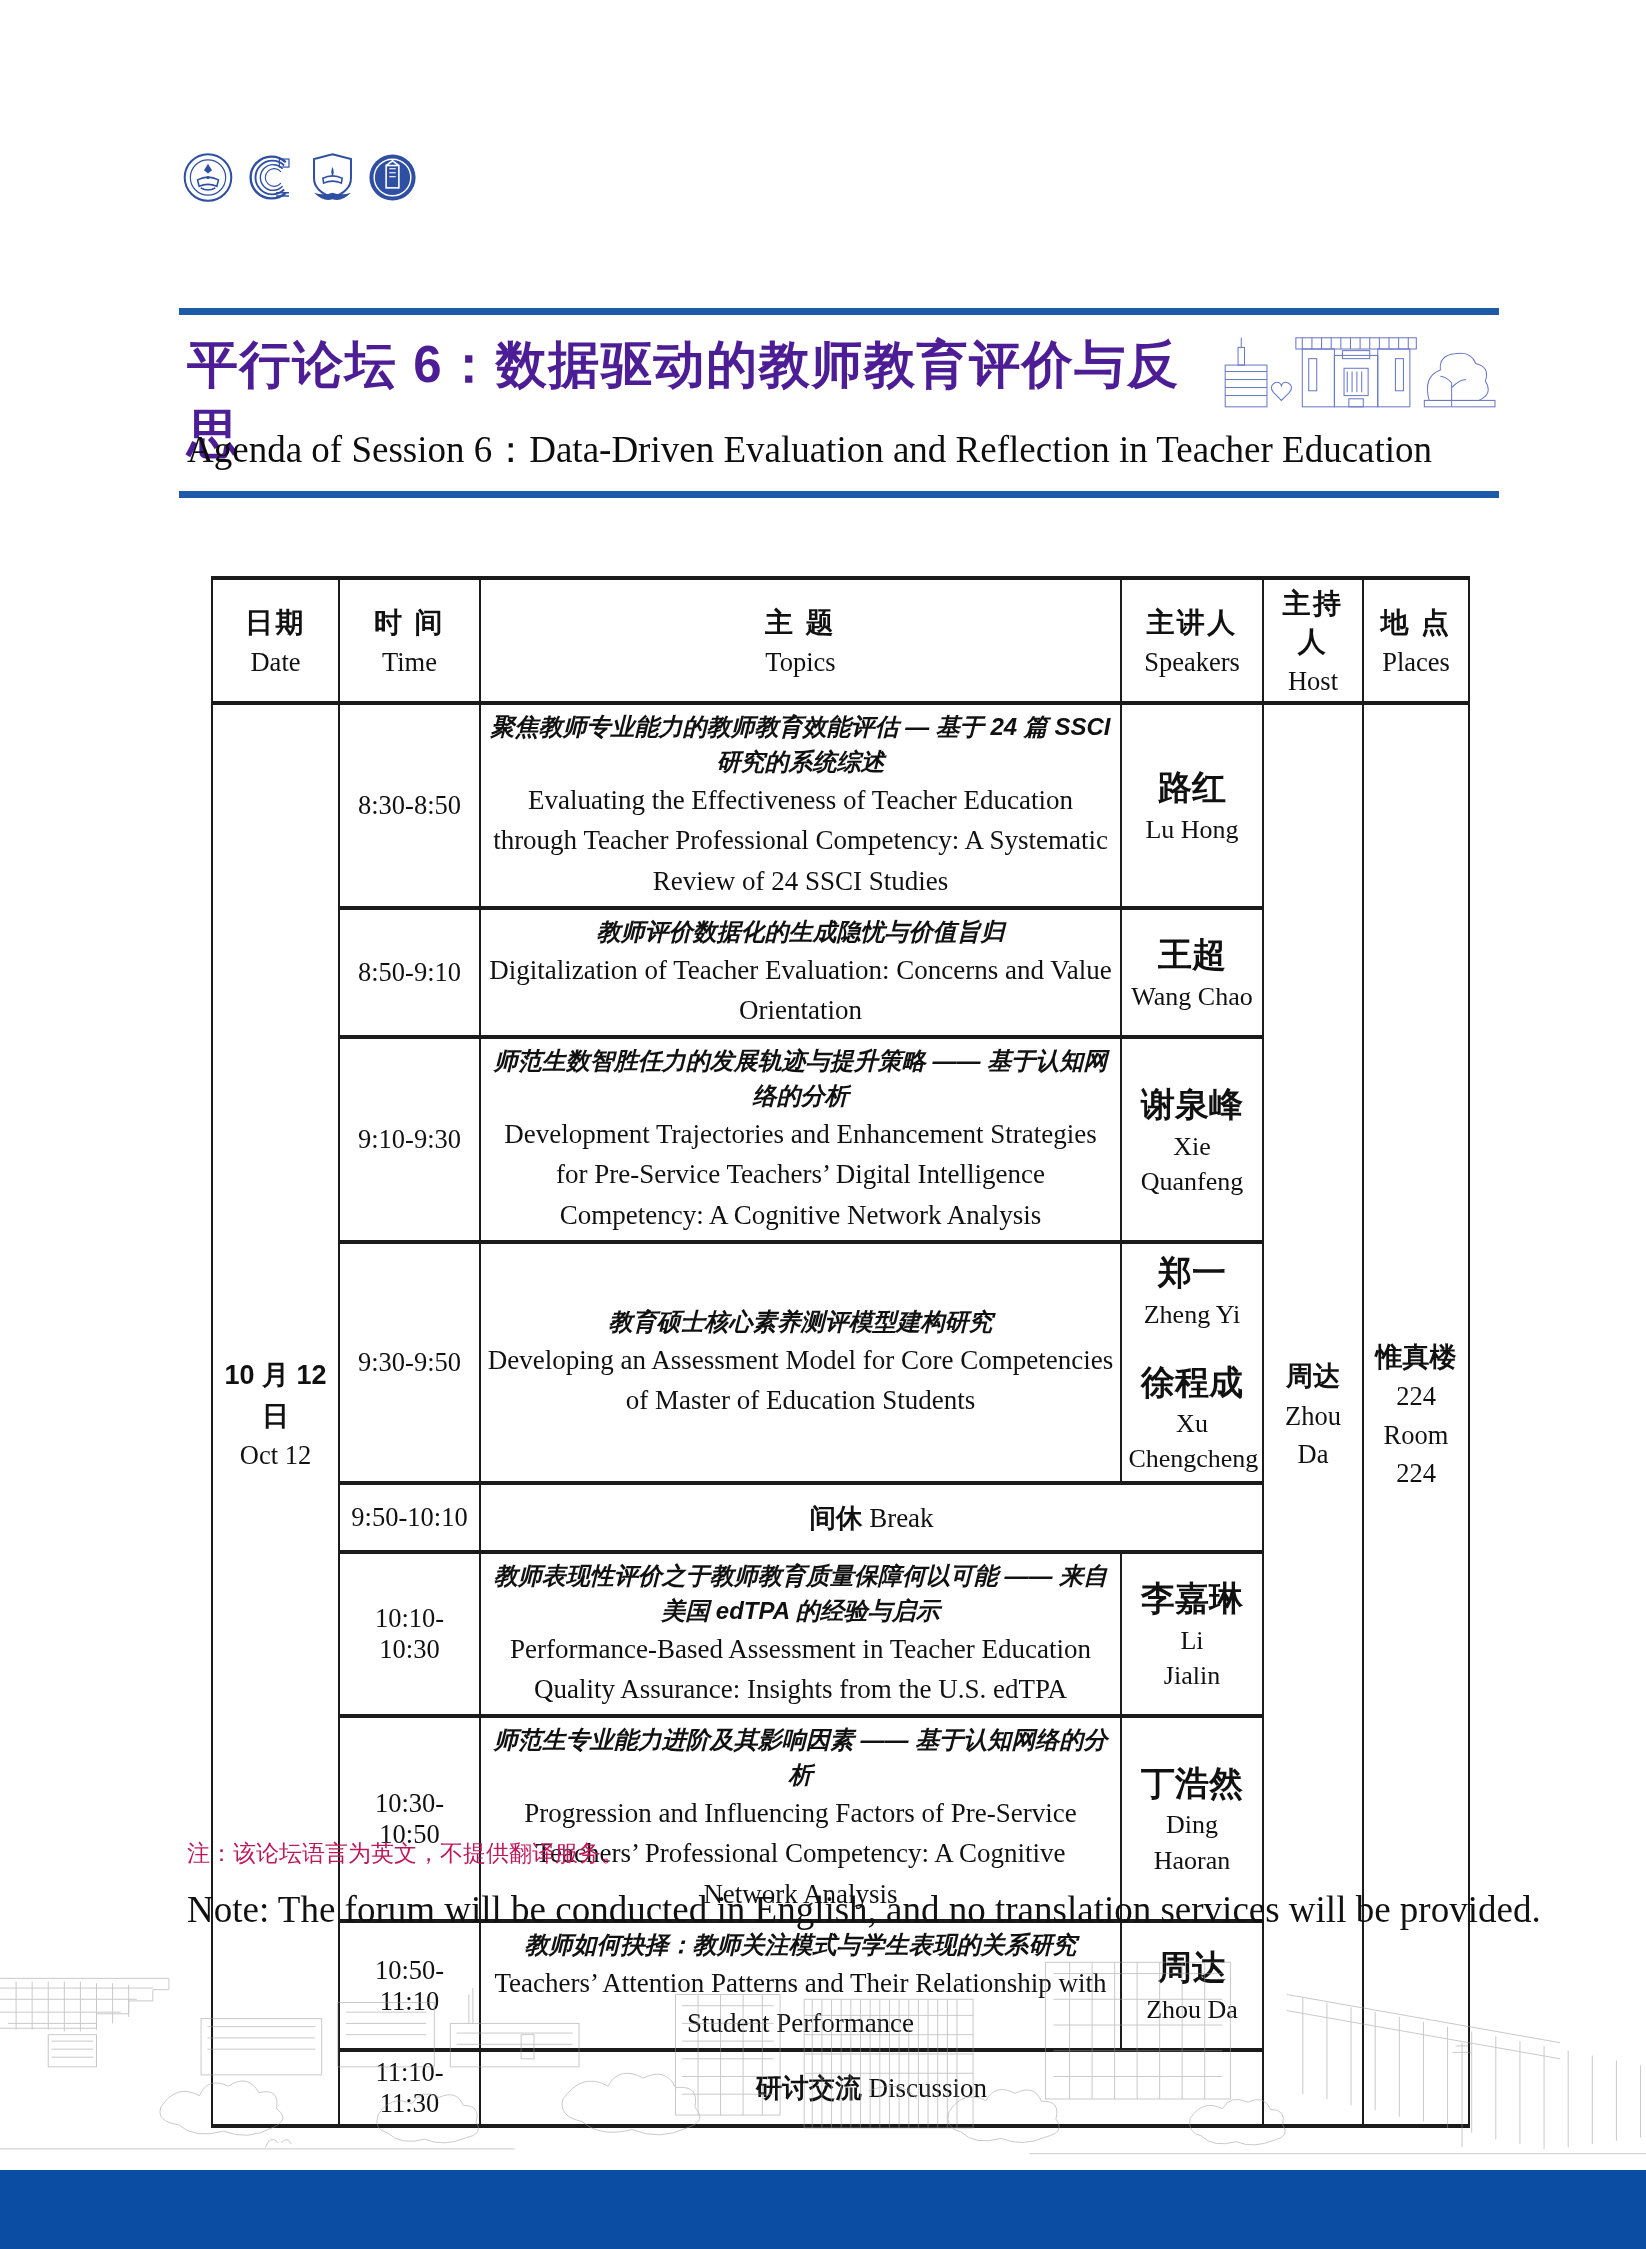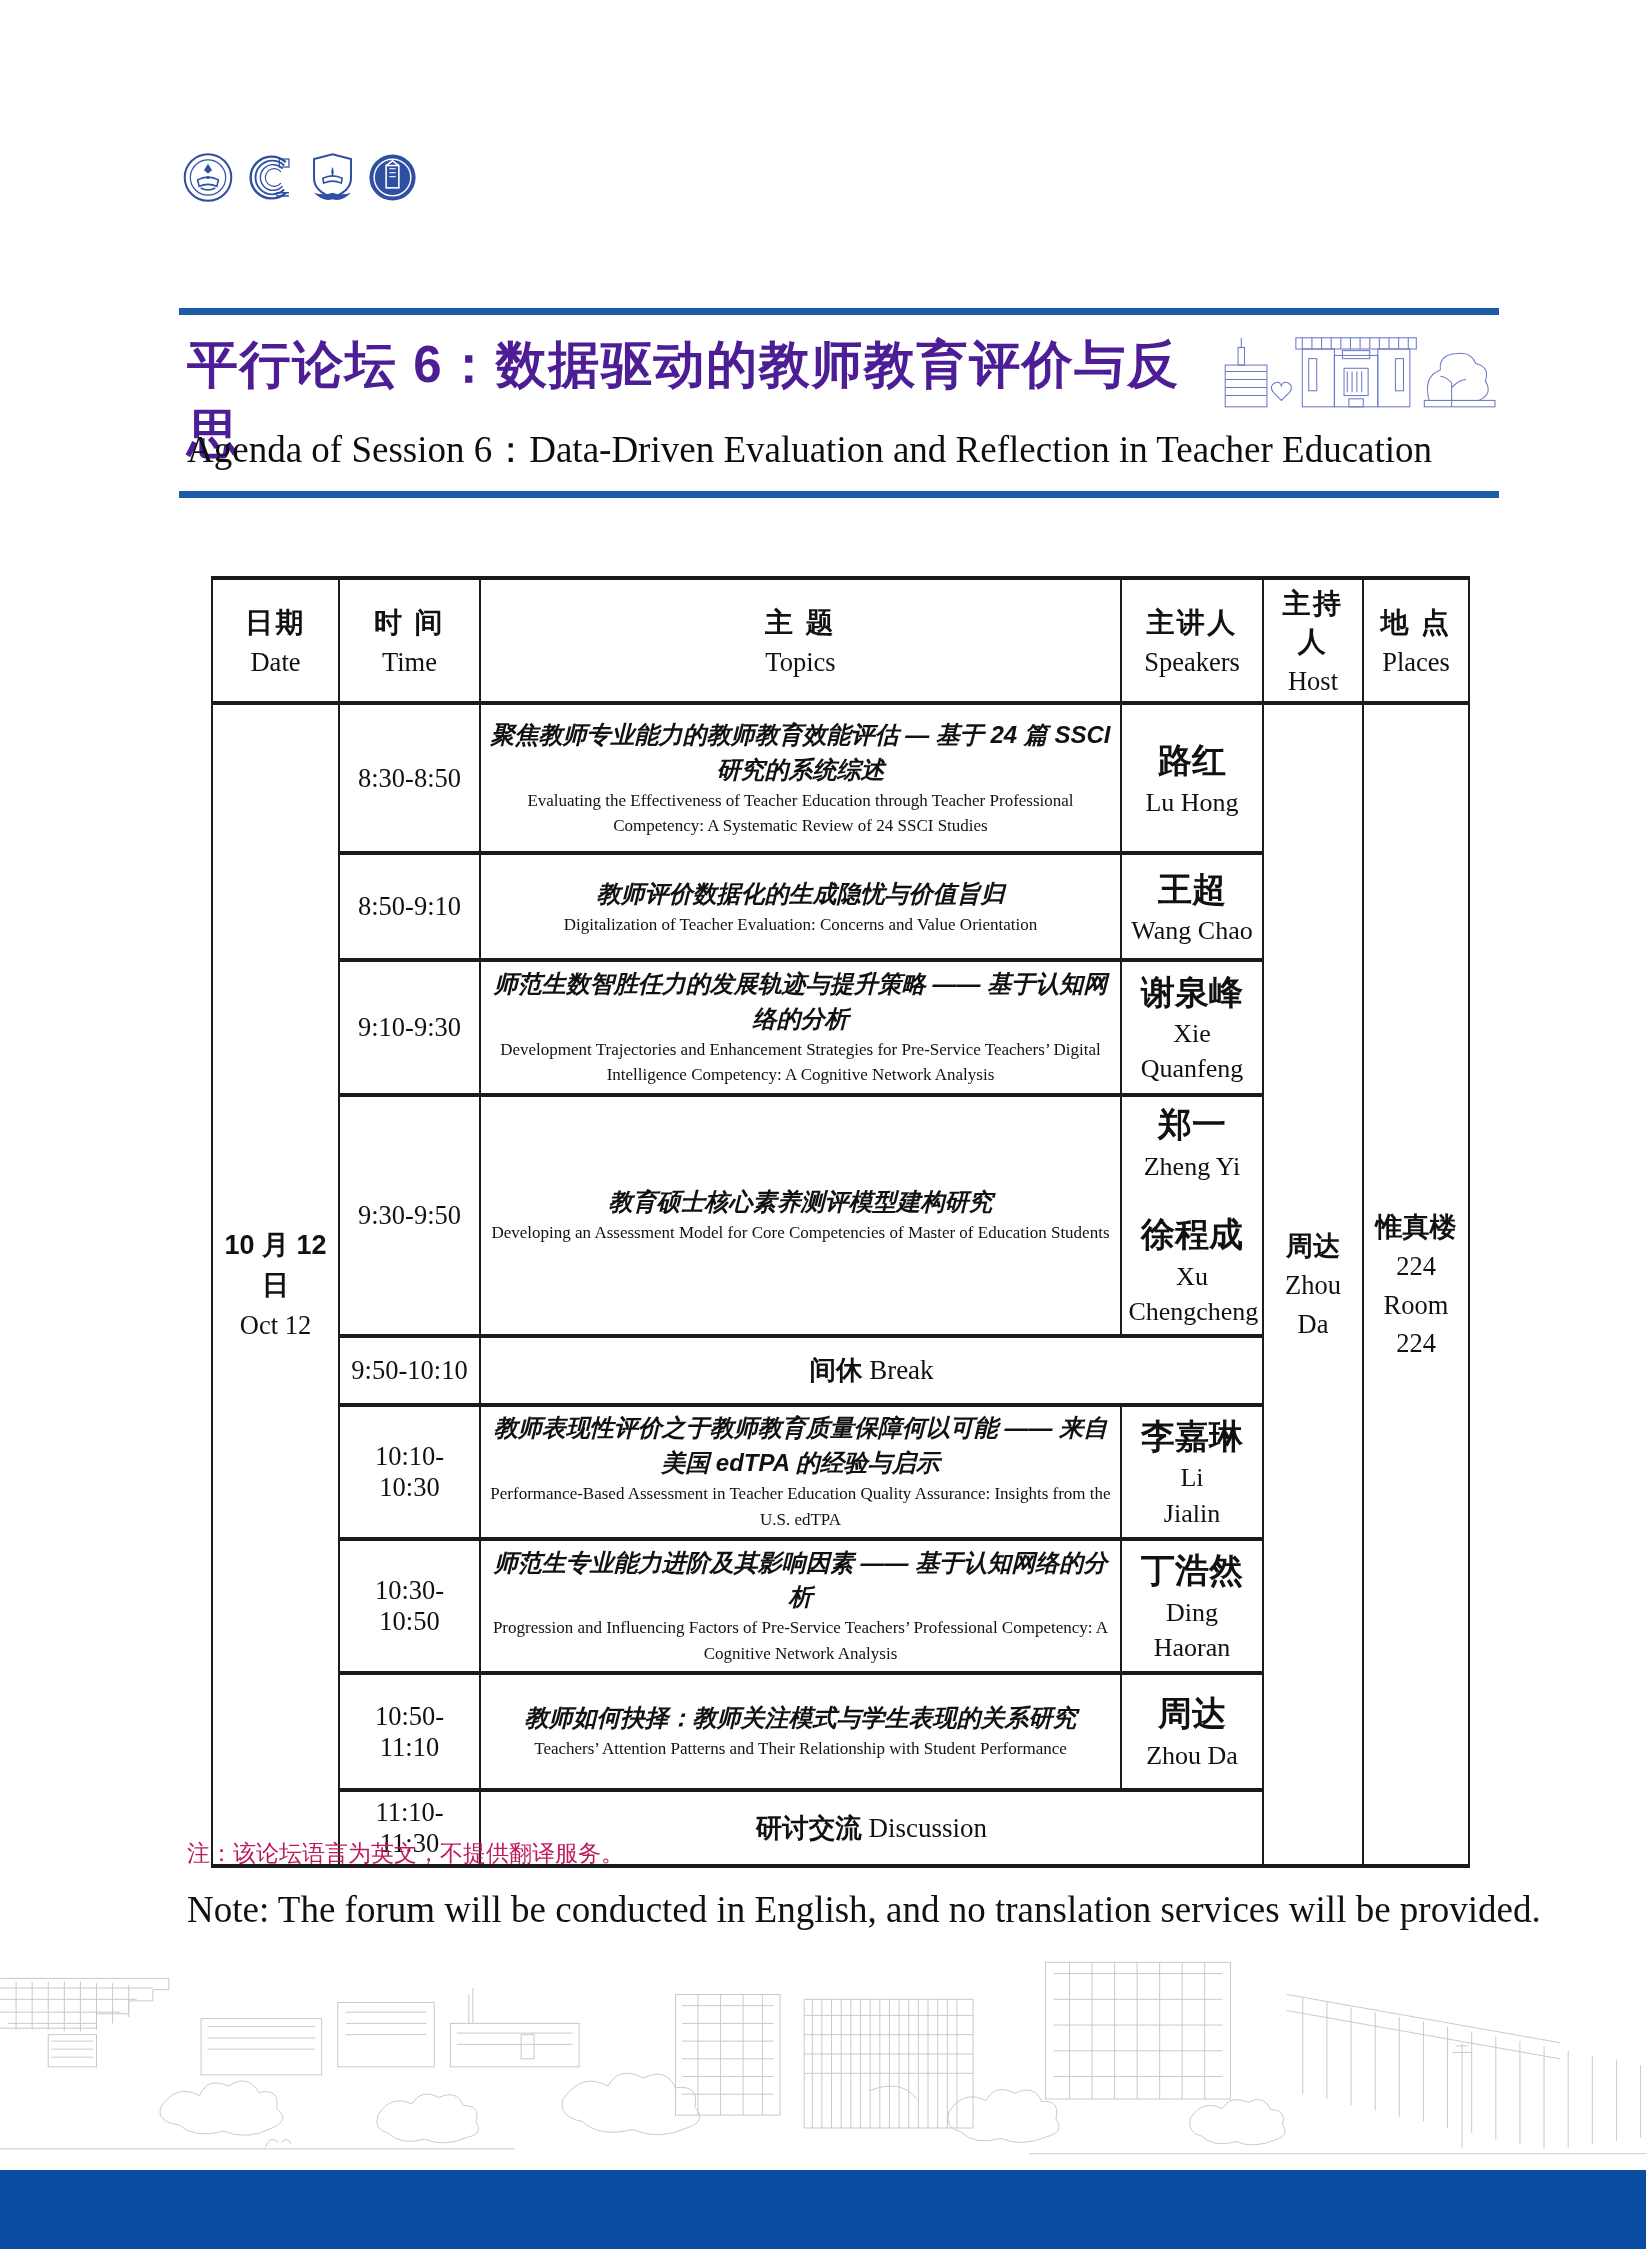--- a/index.html
+++ b/index.html
@@ -25,21 +25,21 @@
   .agenda th,.agenda td{
     border:2.4px solid #1b1b1b;border-top-width:4px;border-bottom-width:4px;
     padding:4.8px 6.4px;text-align:center;vertical-align:middle;overflow:hidden;
   }
   .zh{font-family:"Liberation Sans",sans-serif;font-weight:700;}
   .en{font-family:"Liberation Serif",serif;font-weight:400;}
   .agenda th .zh{font-size:28px;letter-spacing:2.4px;}
   .agenda th .en{font-size:26.5px;margin-top:4.8px;}
   .cell-time{font-size:26.5px;}
   .topic .zh{font-size:24px;line-height:1.45;font-style:italic;}
-  .topic .en{font-size:17px;line-height:1.5;}
+  .topic .en{font-size:27px;line-height:1.5;}
   .speaker .zh{font-size:34px;line-height:1.4;}
   .speaker .en{font-size:26px;line-height:1.35;}
   .speaker .gap{height:27px;}
   .datecell .zh,.hostcell .zh,.placecell .zh{font-size:27px;line-height:1.5;}
   .datecell .en,.hostcell .en,.placecell .en{font-size:26.5px;line-height:1.45;}
   .breakline{font-size:27px;}
   .breakline .zh{font-size:26.5px;}
 
   
   .note-zh{left:187px;top:1838px;font-family:Liberation Sans, sans-serif;font-size:23px;color:#be185d;}

